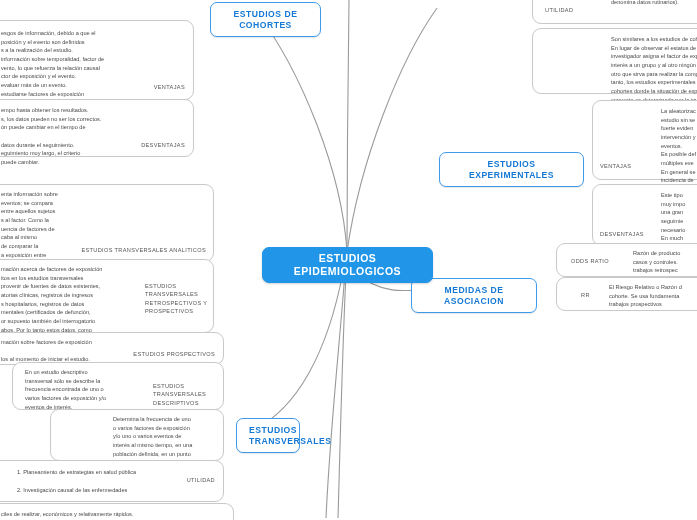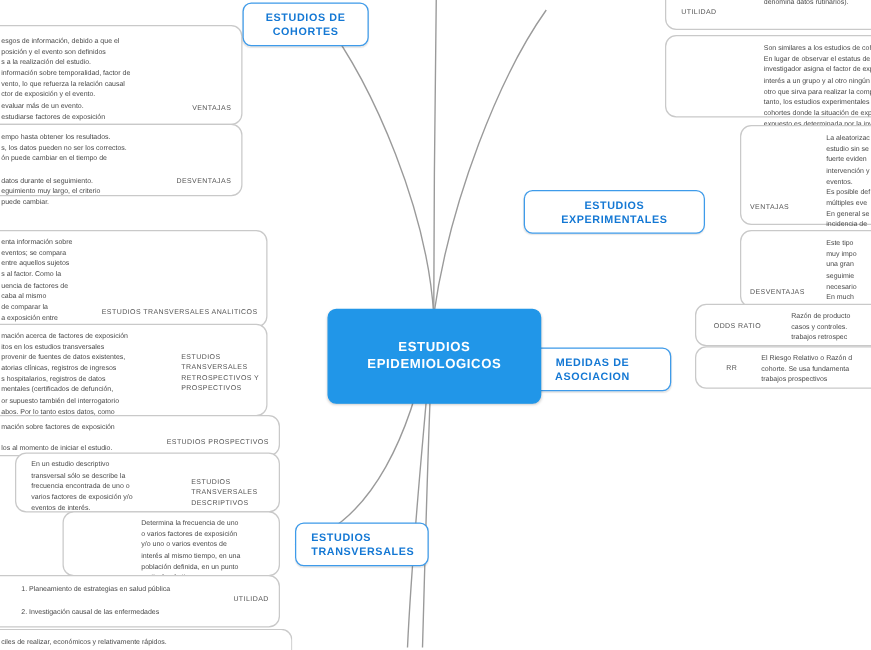--- a/index.html
+++ b/index.html
@@ -24,21 +24,21 @@
     text-align:center;
     letter-spacing:.5px;
     font-weight:bold;
     line-height:1.25;
   }
   .node.central{
     background:#2196e8;
     color:#ffffff;
     border:1px solid #2196e8;
     font-size:10.5px;
-    padding:24px 10px;
+    padding:4px 10px;
     box-shadow:0 1px 2px rgba(0,0,0,.18);
   }
   .node.topic{
     background:#ffffff;
     color:#1478d4;
     border:1.6px solid #3e9bea;
     font-size:8.6px;
     padding:6px 9px;
     box-shadow:0 1px 1px rgba(0,0,0,.10);
   }
@@ -232,24 +232,24 @@
     <div class="tag" style="left:14px;top:13px;">ODDS RATIO</div>
   </div>
 
   <div class="block" style="left:556px;top:277px;width:240px;height:34px;">
     <div class="body" style="left:52px;top:5px;width:188px;">El Riesgo Relativo o Razón d
 cohorte. Se usa fundamenta
 trabajos prospectivos</div>
     <div class="tag" style="left:24px;top:13px;">RR</div>
   </div>
 
-  <div class="node topic" style="left:194px;top:2px;width:101px;">ESTUDIOS DE COHORTES</div>
-
-  <div class="node topic" style="left:419px;top:152px;width:145px;">ESTUDIOS EXPERIMENTALES</div>
+  <div class="node topic" style="left:210px;top:2px;width:111px;">ESTUDIOS DE COHORTES</div>
+
+  <div class="node topic" style="left:439px;top:152px;width:145px;">ESTUDIOS EXPERIMENTALES</div>
 
   <div class="node topic" style="left:411px;top:278px;width:126px;">MEDIDAS DE ASOCIACION</div>
 
-  <div class="node topic" style="left:236px;top:418px;width:107px;white-space:pre-line;text-align:left;padding-left:12px;">ESTUDIOS
+  <div class="node topic" style="left:236px;top:418px;width:64px;white-space:pre-line;text-align:left;padding-left:12px;">ESTUDIOS
 TRANSVERSALES</div>
 
   <div class="node central" style="left:262px;top:247px;width:171px;">ESTUDIOS EPIDEMIOLOGICOS</div>
 
 </div>
 
 </body></html>

